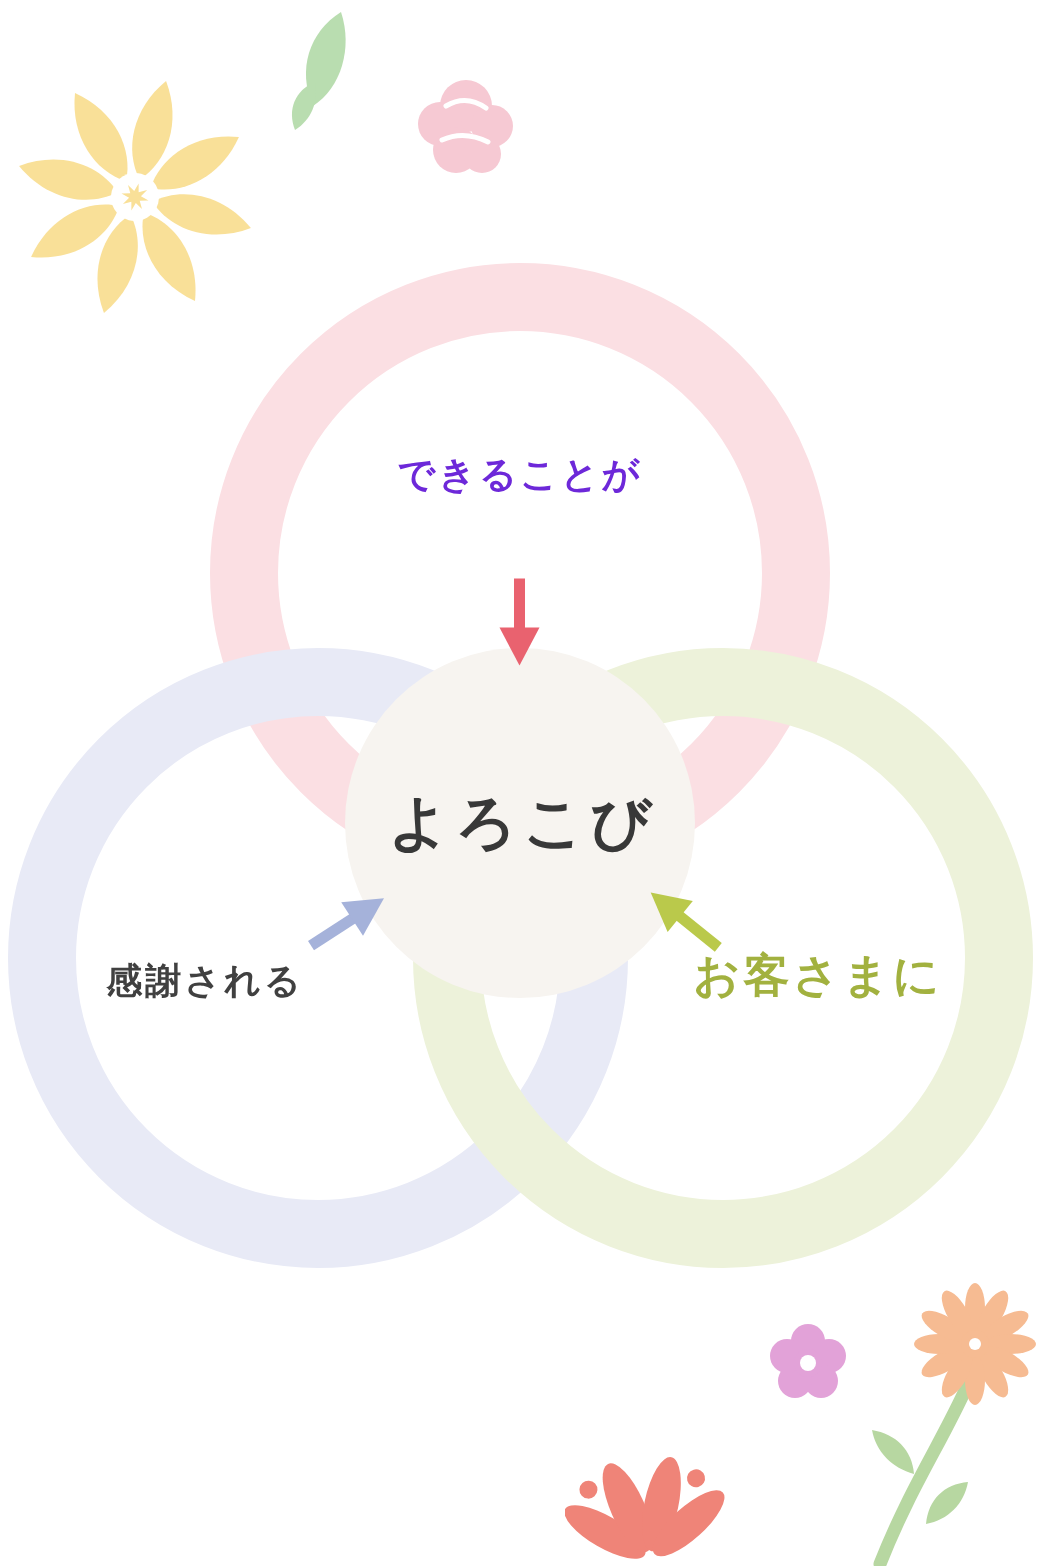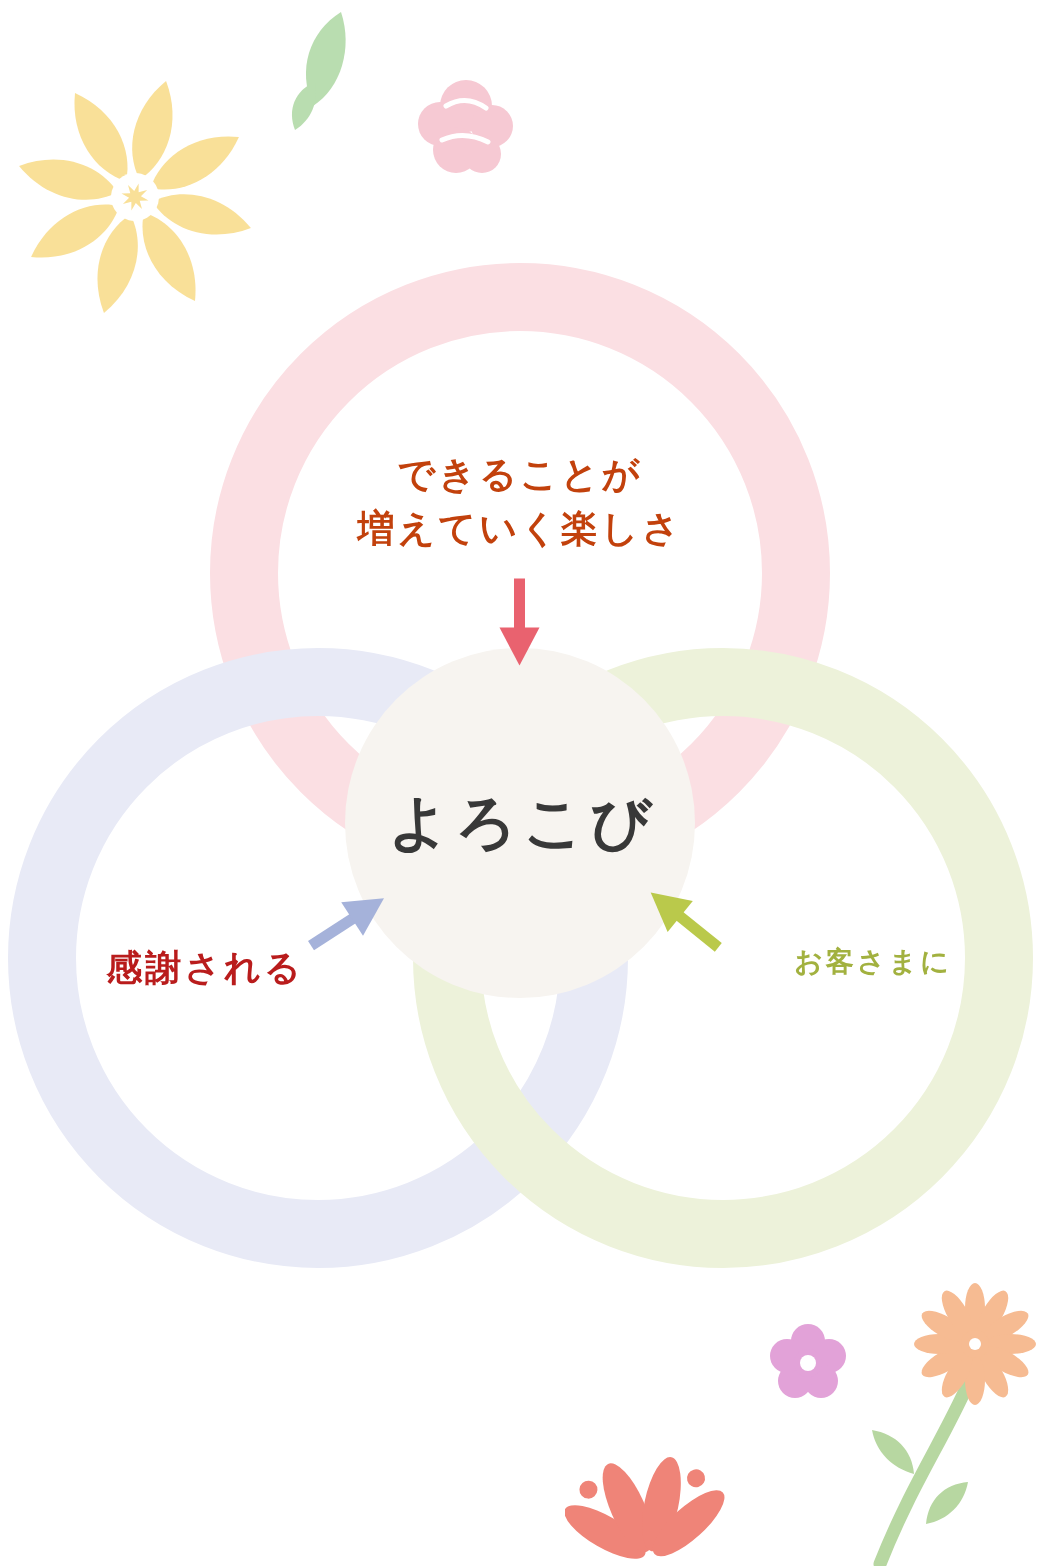--- a/index.html
+++ b/index.html
@@ -46,21 +46,21 @@
     position: absolute;
     text-align: center;
     font-weight: bold;
     font-size: 37px;
     line-height: 1.45;
     letter-spacing: 3px;
   }
   .label .line { display: block; }
   .label-top   { left: 210px; top: 448px; width: 620px; }
   .label-left  { left: 55px;  top: 942px; width: 300px; font-size: 36px; }
-  .label-right { left: 723px; top: 942px; width: 300px; font-size: 28px; }
+  .label-right { left: 668px; top: 942px; width: 300px; font-size: 46px; }
 
   
   .arrow { position: absolute; width: 95px; height: 46px; }
   .arrow-down    { left: 472px; top: 599px; transform: rotate(90deg); }
   .arrow-upright { left: 300px; top: 899px; transform: rotate(-33deg); }
   .arrow-upleft  { left: 637px; top: 897px; transform: rotate(-141deg); }
 
   
   .deco { position: absolute; }
   .deco-yellow-flower { left: 0px;   top: 62px; }
@@ -157,26 +157,25 @@
   </svg>
 
   <div class="ring ring-top" style="border-color: rgb(251, 223, 227);"></div>
   <div class="ring ring-left" style="border-color: rgb(232, 234, 246);"></div>
   <div class="ring ring-right" style="border-color: rgb(237, 242, 218);"></div>
 
   <div class="center-circle" style="background-color: rgb(247, 244, 240);">
     <div class="center-label" style="color: rgb(56, 56, 56);">よろこび</div>
   </div>
 
-  <div class="label label-top" style="color: #c2410c;">
+  <div class="label label-top" style="color: #6d28d9;">
     <span class="line">できることが</span>
-    <span class="line">増えていく楽しさ</span>
   </div>
 
-  <div class="label label-left" style="color: #b91c1c;">
+  <div class="label label-left" style="color: #404040; margin-top: 13px;">
     <span class="line">感謝される</span>
   </div>
 
   <div class="label label-right" style="color: rgb(162, 177, 63);">
     <span class="line">お客さまに</span>
   </div>
 
   <svg class="arrow arrow-down" viewBox="0 0 95 46">
     <line x1="4" y1="23" x2="56" y2="23" stroke-width="11" stroke="#e9626f"></line>
     <polygon points="53,3 53,43 91,23" fill="#e9626f"></polygon>

